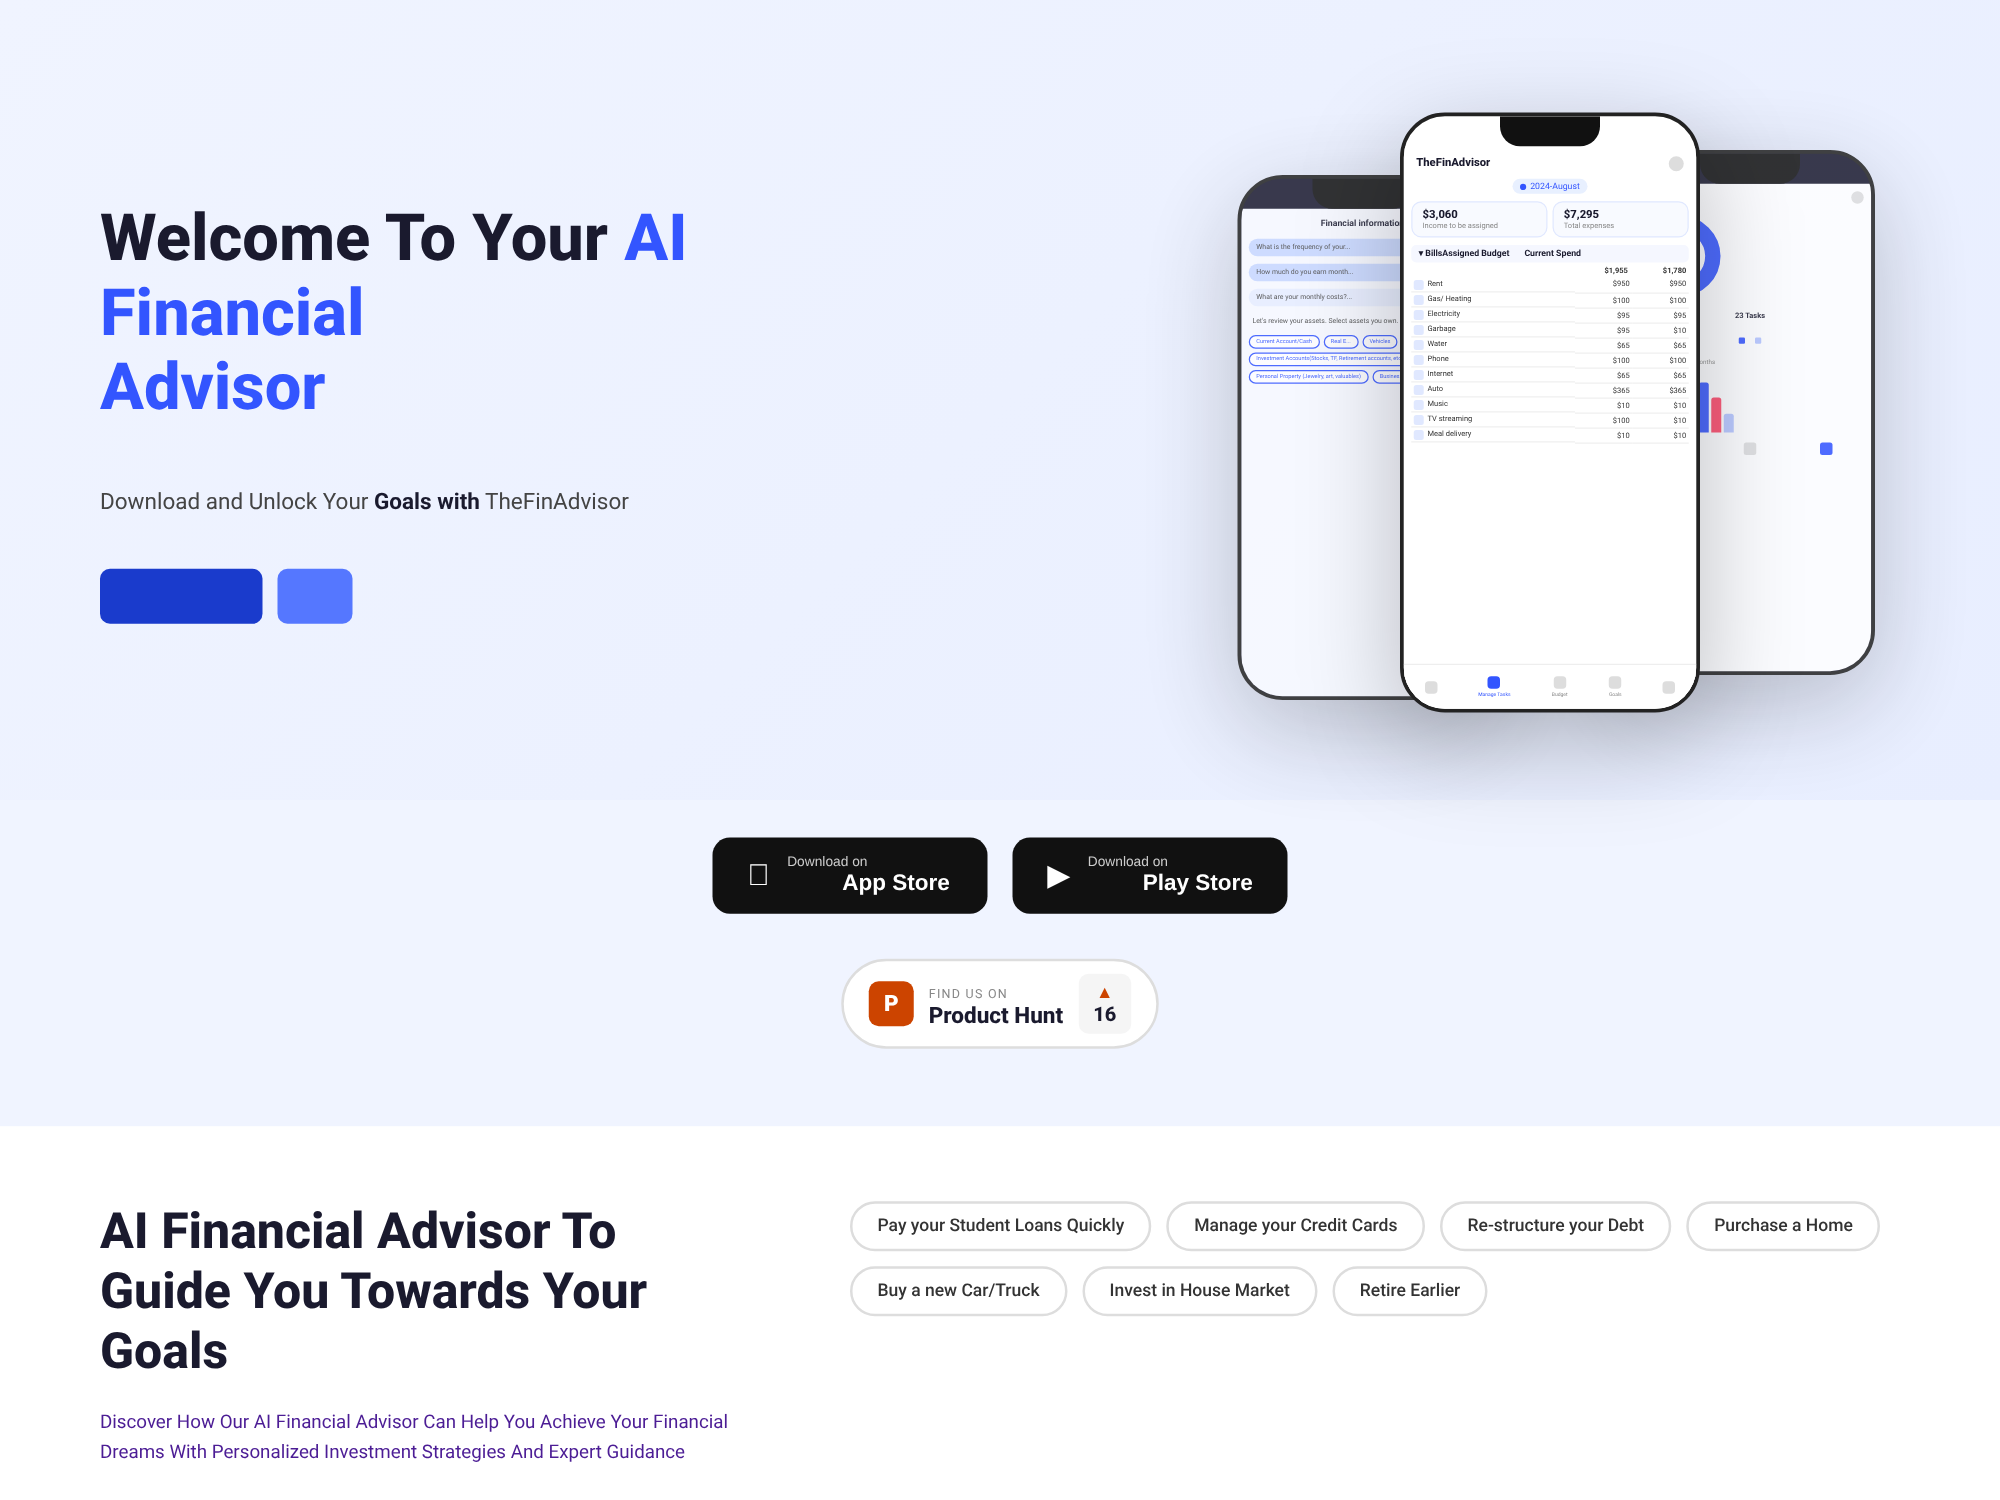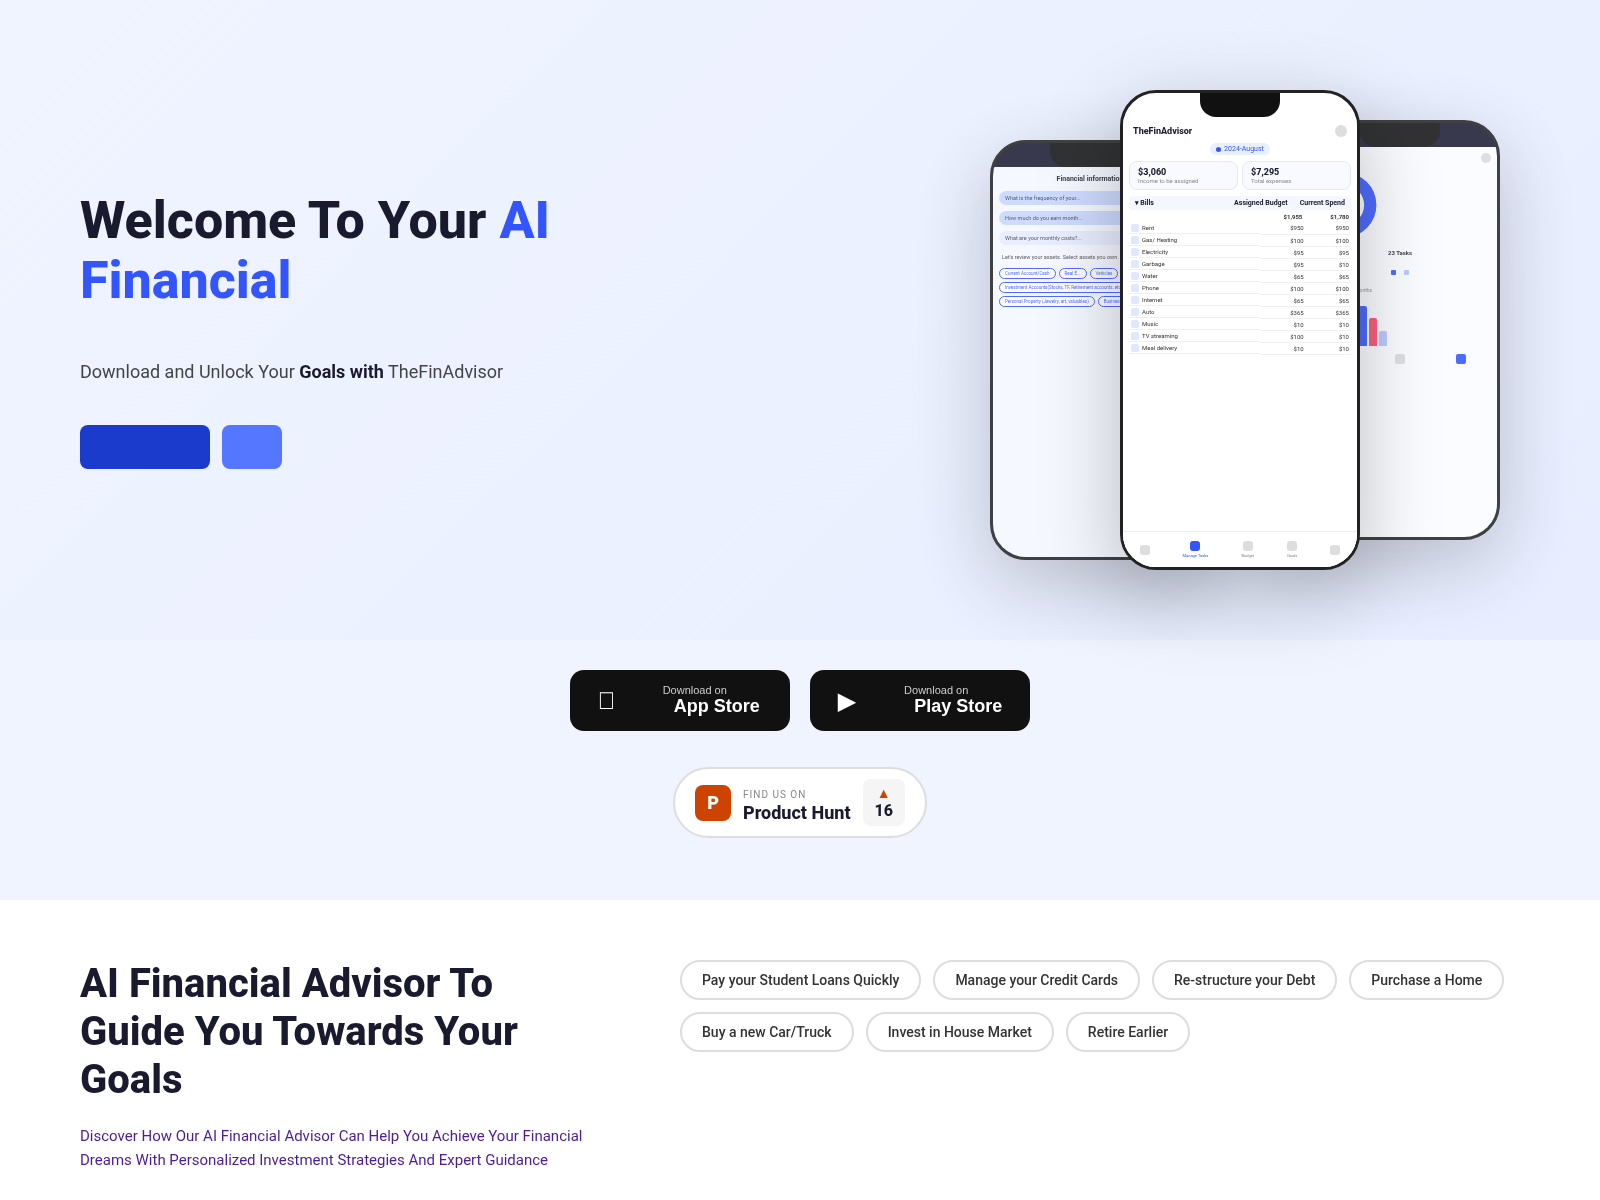--- a/index.html
+++ b/index.html
@@ -225,21 +225,20 @@
     .category-icon {
       width: 8px;
       height: 8px;
       border-radius: 2px;
       background: #e0e8ff;
       flex-shrink: 0;
     }
 
     .bills-header-row {
       display: flex;
-      justify-content: space-between;
       align-items: center;
       background: #f5f7ff;
       border-radius: 4px;
       padding: 3px 6px;
       margin-bottom: 3px;
       font-size: 7px;
       font-weight: 700;
     }
 
     .phone-nav {
@@ -401,21 +400,21 @@
       cursor: pointer;
       min-width: 220px;
     }
 
     .download-btn-icon {
       font-size: 24px;
       flex-shrink: 0;
     }
 
     .download-btn-text {
-      text-align: center;
+      text-align: left;
     }
 
     .download-btn-text .pre-text {
       font-size: 11px;
       color: #ccc;
       display: block;
     }
 
     .download-btn-text .main-text {
       font-size: 18px;
@@ -542,20 +541,21 @@
       white-space: nowrap;
     }
   </style>
 </head>
 <body>
 
 <section class="hero">
   <div class="hero-left">
     <h1 class="hero-title">
       <span>Welcome To Your </span><span class="highlight">AI Financial</span><br>
+      <span class="highlight">Advisor</span>
     </h1>
 
     <p class="hero-subtitle">
       <span>Download and Unlock Your </span><span class="bold">Goals with</span><span> TheFinAdvisor</span>
     </p>
 
     <div class="hero-buttons">
       <button class="btn-primary"></button>
       <button class="btn-secondary"></button>
     </div>

